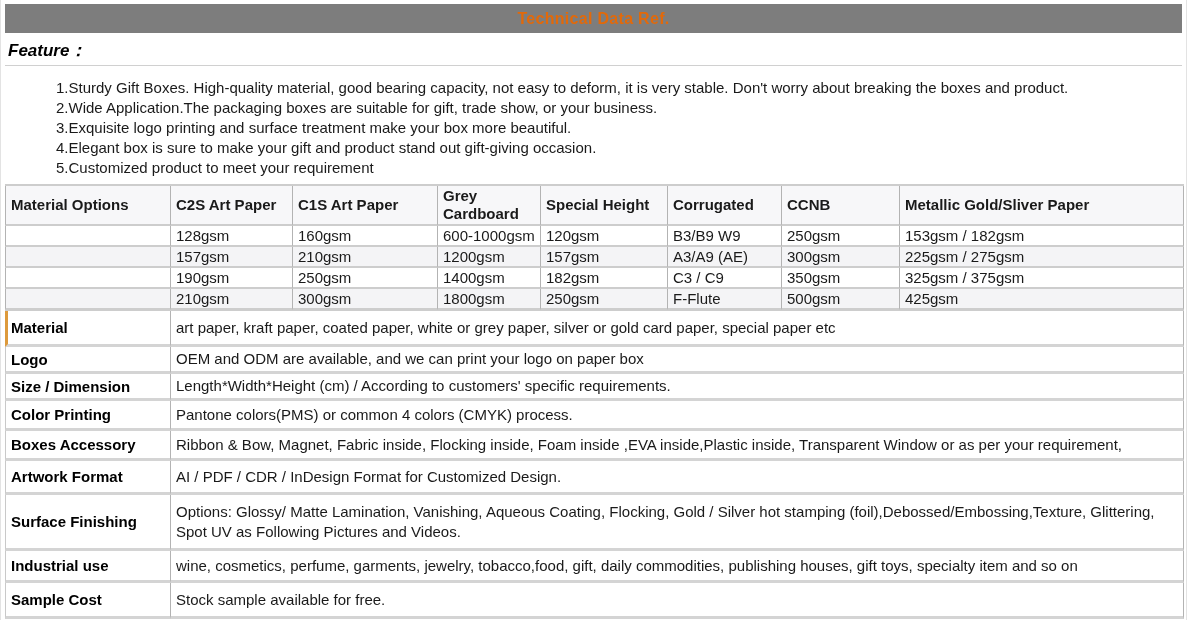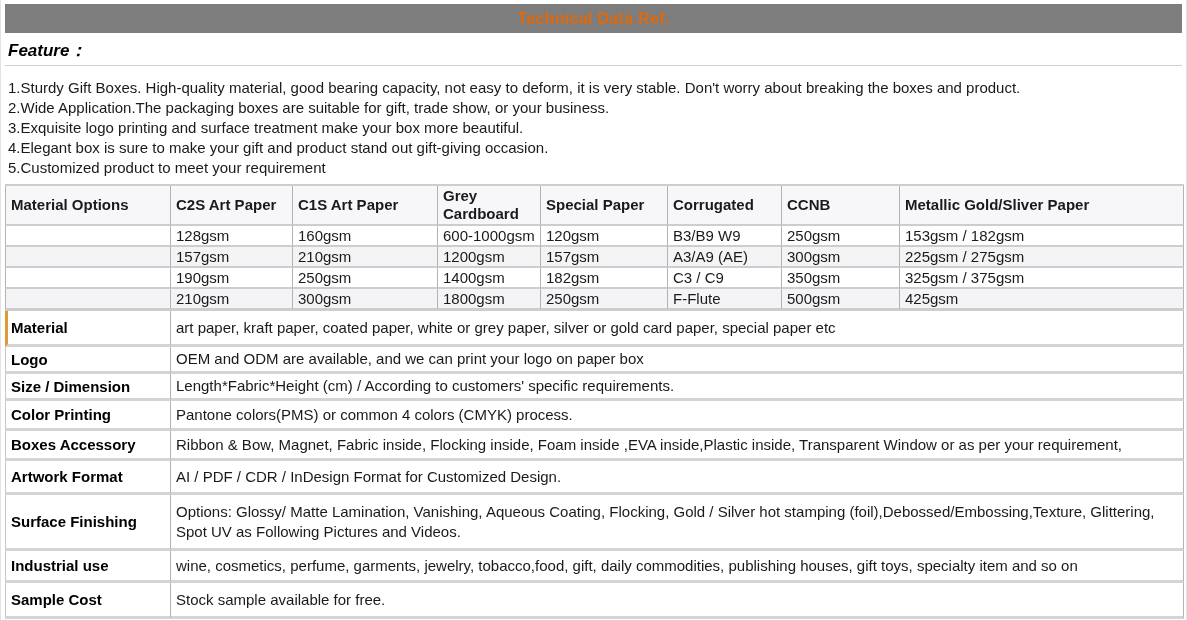--- a/index.html
+++ b/index.html
@@ -46,20 +46,21 @@
   }
   
   .feature-list {
     padding: 12px 0 8px 3px;
     height: 118px;
   }
   .feature-list div {
     font-size: 15px;
     line-height: 20px;
     white-space: nowrap;
+    margin-left: 48px;
   }
   
   table { border-collapse: separate; border-spacing: 0; table-layout: fixed; width: 1179px; }
   table.materials { border-top: 2px solid #cdcdcd; }
   .materials th, .materials td {
     border-right: 1px solid #b3b3b3;
     border-bottom: 2px solid #cdcdcd;
     font-size: 15px;
     padding: 1px 4px 1px 5px;
     text-align: left;
@@ -121,21 +122,21 @@
         <col style="width: 114px;">
         <col style="width: 118px;">
         <col style="width: 284px;">
       </colgroup>
     <thead>
         <tr id="mat-head">
           <th>Material Options</th>
           <th>C2S Art Paper</th>
           <th>C1S Art Paper</th>
           <th>Grey Cardboard</th>
-          <th>Special Paper</th>
+          <th>Special Height</th>
           <th>Corrugated</th>
           <th>CCNB</th>
           <th>Metallic Gold/Sliver Paper</th>
         </tr>
       </thead>
     <tbody id="mat-body">
         <tr>
           <td></td>
           <td>128gsm</td>
           <td>160gsm</td>
@@ -187,21 +188,21 @@
         <tr class="accent">
           <td style="height: 36px; margin-top: 9px;">Material</td>
           <td class="val">art paper, kraft paper, coated paper, white or grey paper, silver or gold card paper, special paper etc</td>
         </tr>
         <tr>
           <td style="height: 25px;">Logo</td>
           <td class="val">OEM and ODM are available, and we can print your logo on paper box</td>
         </tr>
         <tr>
           <td style="height: 24px;">Size / Dimension</td>
-          <td class="val">Length*Fabric*Height (cm) / According to customers' specific requirements.</td>
+          <td class="val">Length*Width*Height (cm) / According to customers' specific requirements.</td>
         </tr>
         <tr>
           <td style="height: 30px;">Color Printing</td>
           <td class="val">Pantone colors(PMS) or common 4 colors (CMYK) process.</td>
         </tr>
         <tr>
           <td style="height: 30px;">Boxes Accessory</td>
           <td class="val">Ribbon &amp; Bow, Magnet, Fabric inside, Flocking inside, Foam inside ,EVA inside,Plastic inside, Transparent Window or as per your requirement,</td>
         </tr>
         <tr>

